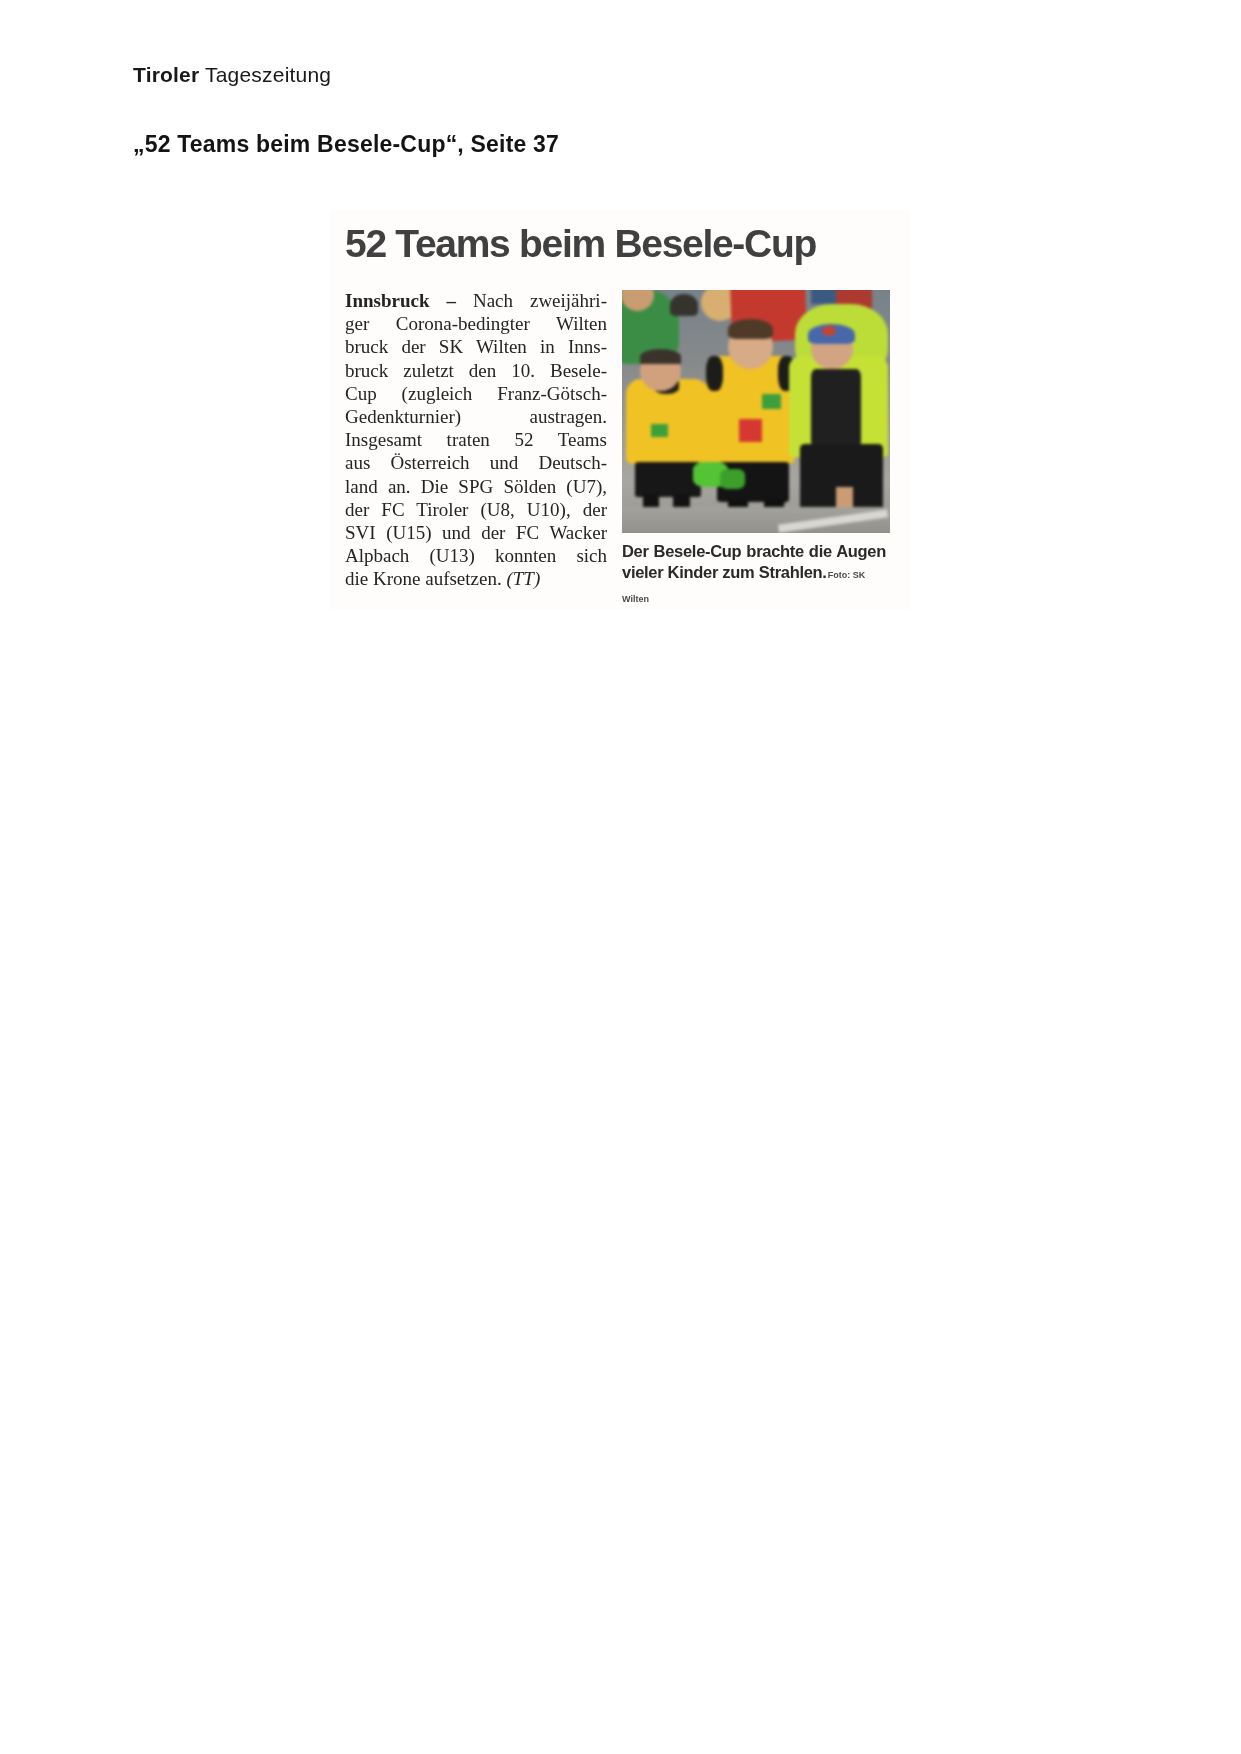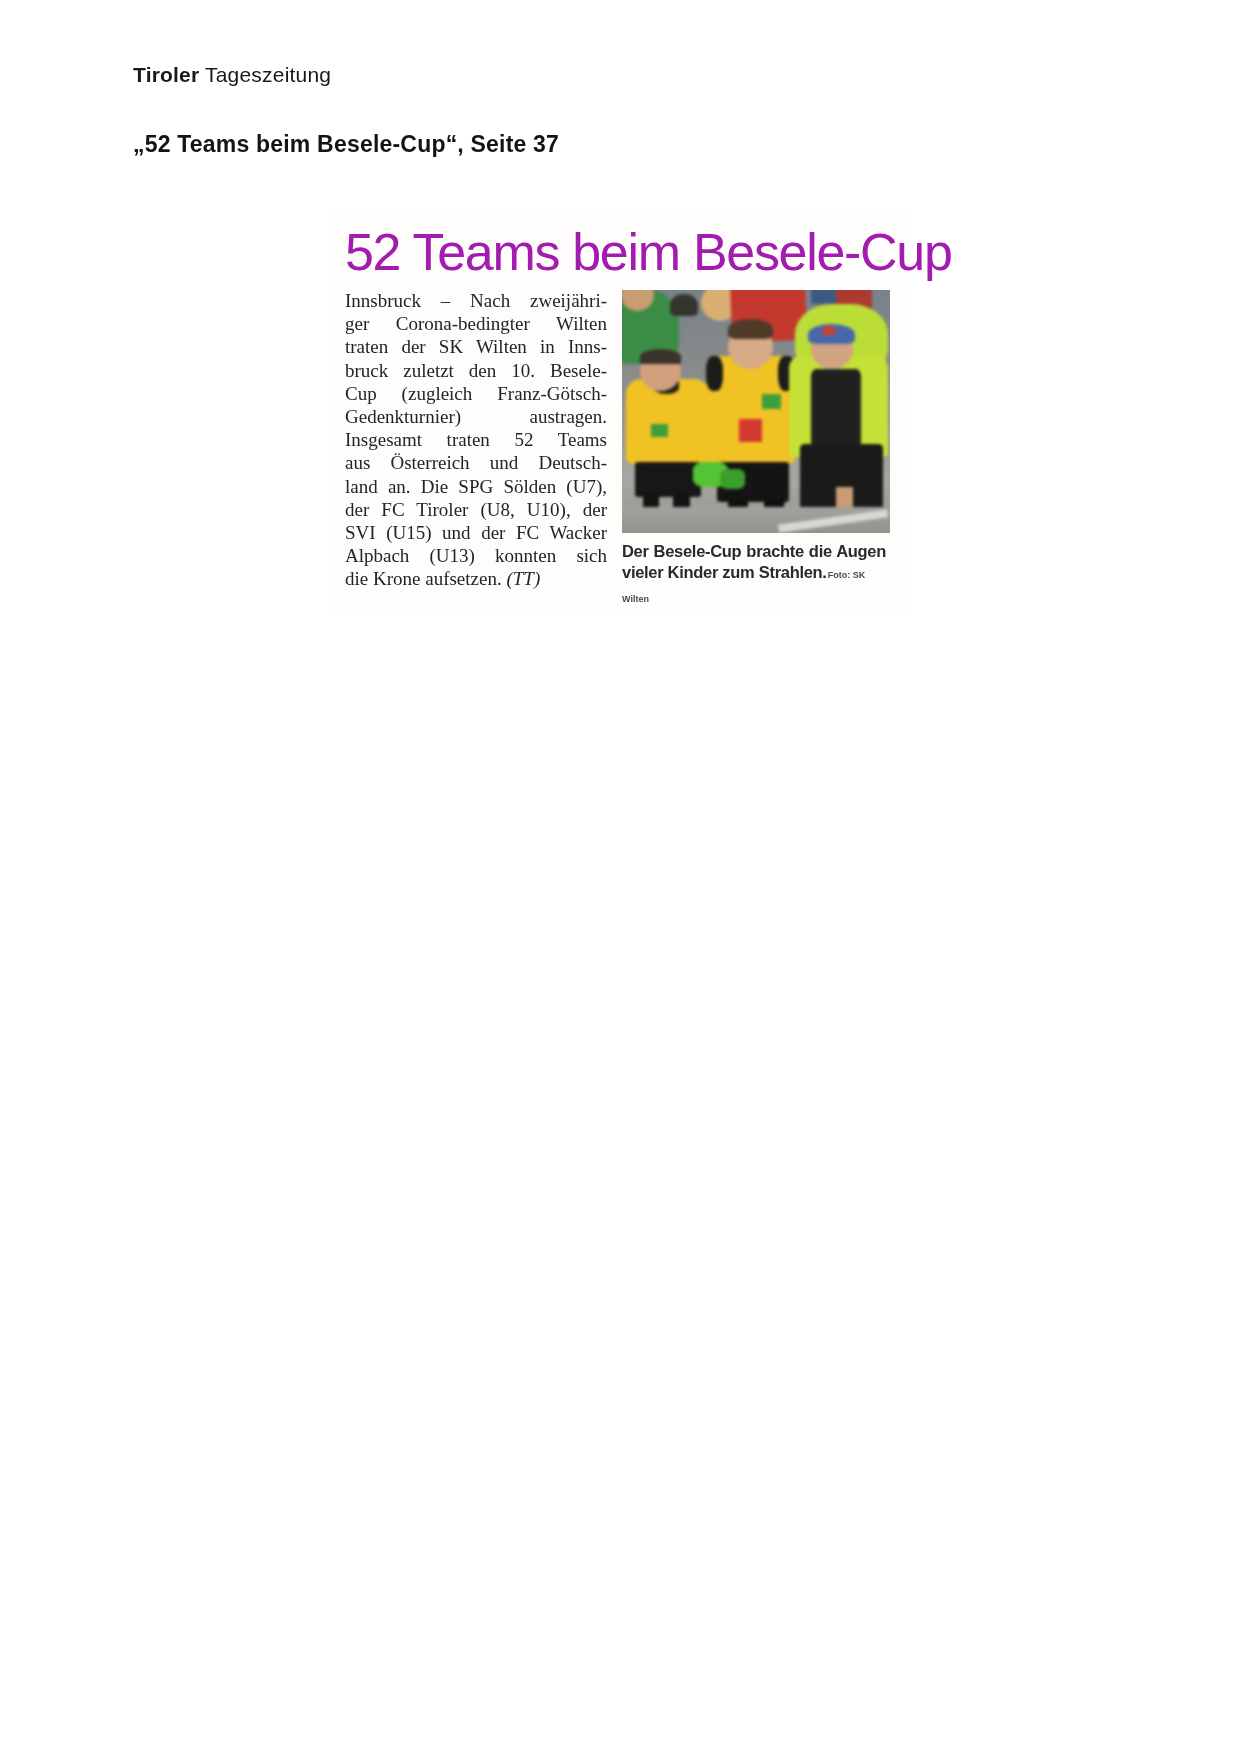--- a/index.html
+++ b/index.html
@@ -21,35 +21,35 @@
     position:absolute;left:133px;top:131px;
     font-size:23px;font-weight:700;color:#141414;letter-spacing:.2px;
   }
   
   .clipping{
     position:absolute;left:330px;top:210px;width:580px;height:400px;
     background:#fefdfc;
   }
   .headline{
     position:absolute;left:15px;top:12px;margin:0;
-    font-size:52px;font-weight:400;letter-spacing:-1.3px;
-    color:#a21caf;white-space:nowrap;
+    font-size:39px;font-weight:700;letter-spacing:-1.3px;
+    color:#404040;white-space:nowrap;
     font-family:"Liberation Sans",sans-serif;
   }
   .article-text{
     position:absolute;left:15px;top:79px;width:262px;
     font-family:"Liberation Serif","DejaVu Serif",serif;
     font-size:19px;line-height:23.2px;color:#242424;
   }
   .article-text .bline{
     text-align:justify;text-align-last:justify;
     white-space:nowrap;overflow:hidden;
   }
   .article-text .bline.last{text-align-last:left;}
-  .article-text b{font-weight:400;font-family:"Liberation Serif",serif;}
+  .article-text b{font-weight:700;font-family:"Liberation Serif",serif;}
   .article-text i{font-style:italic;}
   
   .photo{
     position:absolute;left:292px;top:80px;width:268px;height:243px;
     overflow:hidden;background:#8e938f;
   }
   .scene{position:absolute;inset:-4px;filter:blur(1.4px) saturate(1.05);}
   .scene div{position:absolute;}
   
   .ph-base{inset:0;background:linear-gradient(180deg,#76828a 0%,#86898a 30%,#9b9a94 58%,#a7a6a0 78%,#94918b 100%);}
@@ -123,21 +123,21 @@
 
   <div class="doc-title">„52 Teams beim Besele-Cup“, Seite 37</div>
 
   <div class="clipping">
 
     <h1 class="headline">52 Teams beim Besele-Cup</h1>
 
     <div class="article-text" id="article-body">
         <div class="bline"><b>Innsbruck –</b> Nach zweijähri-</div>
         <div class="bline">ger Corona-bedingter Wilten</div>
-        <div class="bline">traten der SK Wilten in Inns-</div>
+        <div class="bline">bruck der SK Wilten in Inns-</div>
         <div class="bline">bruck zuletzt den 10. Besele-</div>
         <div class="bline">Cup (zugleich Franz-Götsch-</div>
         <div class="bline">Gedenkturnier) austragen.</div>
         <div class="bline">Insgesamt traten 52 Teams</div>
         <div class="bline">aus Österreich und Deutsch-</div>
         <div class="bline">land an. Die SPG Sölden (U7),</div>
         <div class="bline">der FC Tiroler (U8, U10), der</div>
         <div class="bline">SVI (U15) und der FC Wacker</div>
         <div class="bline">Alpbach (U13) konnten sich</div>
         <div class="bline last">die Krone aufsetzen. <i>(TT)</i></div>

